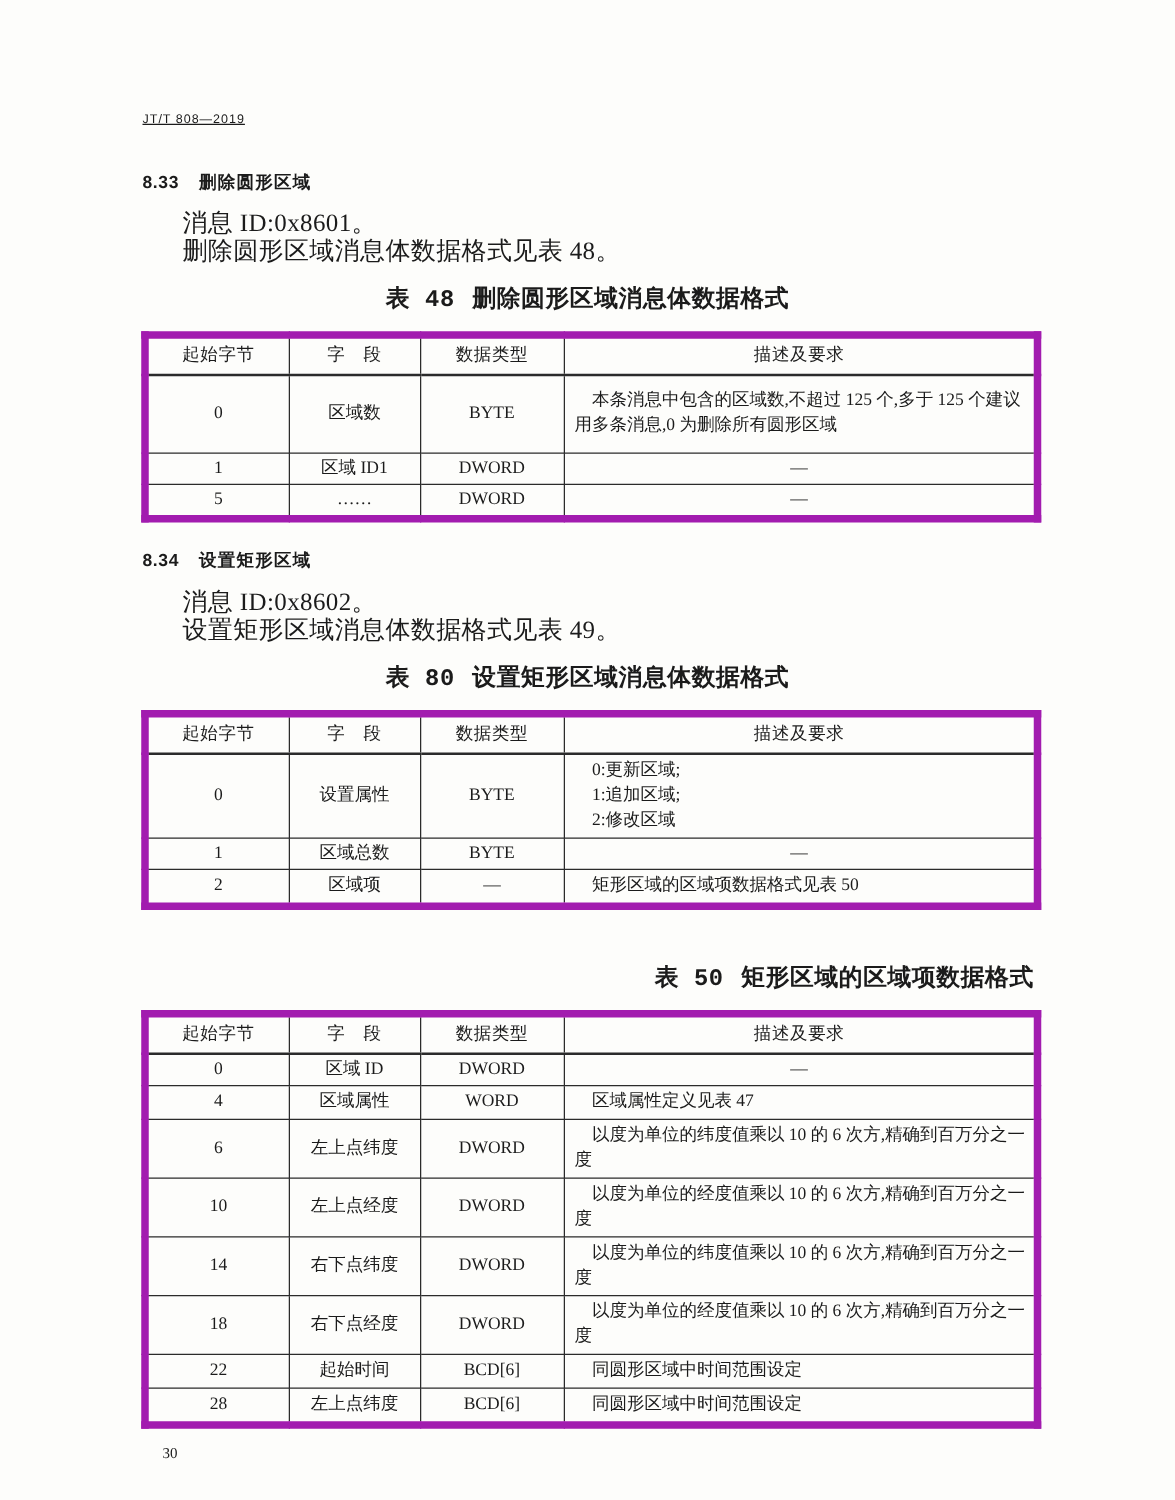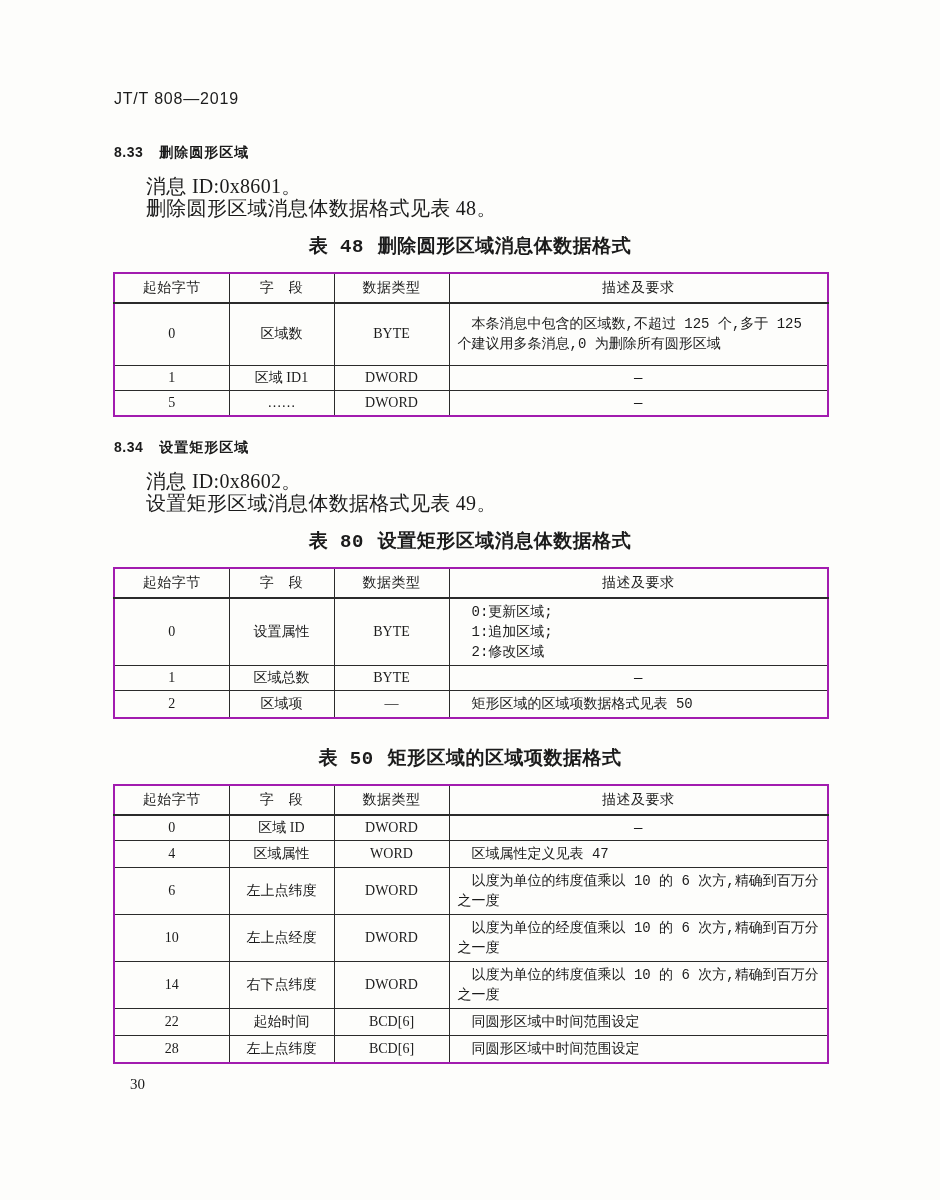--- a/index.html
+++ b/index.html
@@ -6,23 +6,24 @@
   body{
     width:940px;height:1200px;
     background:#fdfdfb;
     color:#1b1b1b;
     font-family:"Liberation Serif", serif;
     overflow:hidden;
   }
   .page{position:relative;width:940px;height:1200px;background:#fdfdfb;}
   .doc-code{
     margin:90px 0 0 114px;
-    font-size:16px;
+    font-size:10px;
     letter-spacing:.8px;
     font-family:"Liberation Sans", sans-serif;
+    text-decoration:underline;
   }
   .section-heading{
     margin:36px 0 0 114px;
     font-size:14px;
     font-weight:bold;
     font-family:"Liberation Sans", sans-serif;
     letter-spacing:1px;
   }
   .section-heading .sec-num{margin-right:16px;letter-spacing:.5px;}
   .paras{margin:13px 0 0 146px;}
@@ -30,60 +31,60 @@
   .table-caption{
     width:714px;margin:14px 0 0 113px;
     text-align:center;
     font-size:19px;font-weight:bold;
     font-family:Liberation Mono, monospace;
     letter-spacing:.5px;
   }
   .table-caption .cap-label{margin-right:14px;}
   .caption-48{margin-top:14px;}
   .caption-49{margin-top:14px;}
-  .caption-50{margin-top:26px;}
+  .caption-50{margin-top:41px;text-align:right;}
   .data-table{
     width:714px;margin:13px 0 0 113px;
     border-collapse:collapse;
     table-layout:fixed;
-    border:2px solid #a21caf;
+    border:6px solid #a21caf;
     font-size:14px;
   }
   .t48{margin-top:13px;}
   .t49{margin-top:13px;}
   .t50{margin-top:13px;}
   .mt-heading{margin-top:22px;}
   .data-table th,.data-table td{
     border:1px solid #2b2b2b;
     padding:2px 4px;
     text-align:center;
     vertical-align:middle;
     font-weight:normal;
     line-height:20px;
   }
   .data-table thead th{border-bottom-width:2px;height:24px;letter-spacing:.5px;}
   .data-table tr{height:25px;}
-  .data-table .c-desc{text-align:center;font-family:Liberation Mono, monospace;}
+  .data-table .c-desc{text-align:center;}
   .data-table .desc-para{
     text-align:left;
     text-indent:1em;
     padding:3px 5px 3px 8px;
   }
   .data-table .desc-list{
     text-align:left;
     white-space:pre-line;
     padding:3px 5px 3px calc(8px + 1em);
   }
   .t48 tr.row-0{height:62px;}
   .t49 tr.row-0{height:64px;}
   .t50 tr.row-2,.t50 tr.row-3,.t50 tr.row-4,.t50 tr.row-5{height:44px;}
   .t50 tr.row-6,.t50 tr.row-7{height:23px;}
   .page-number{
     margin:12px 0 0 130px;
-    font-size:15px;
+    font-size:12px;
   }
 </style>
 </head>
 <body>
 
 <div class="page">
 
   <div class="doc-code">JT/T 808—2019</div>
 
   <div class="section-heading">
@@ -226,20 +227,26 @@
           <td class="c-field">左上点经度</td>
           <td class="c-type">DWORD</td>
           <td class="c-desc desc-para">以度为单位的经度值乘以 10 的 6 次方,精确到百万分之一度</td>
         </tr>
         <tr class="row-4">
           <td class="c-start">14</td>
           <td class="c-field">右下点纬度</td>
           <td class="c-type">DWORD</td>
           <td class="c-desc desc-para">以度为单位的纬度值乘以 10 的 6 次方,精确到百万分之一度</td>
         </tr>
+        <tr class="row-5">
+          <td class="c-start">18</td>
+          <td class="c-field">右下点经度</td>
+          <td class="c-type">DWORD</td>
+          <td class="c-desc desc-para">以度为单位的经度值乘以 10 的 6 次方,精确到百万分之一度</td>
+        </tr>
         <tr class="row-6">
           <td class="c-start">22</td>
           <td class="c-field">起始时间</td>
           <td class="c-type">BCD[6]</td>
           <td class="c-desc desc-para">同圆形区域中时间范围设定</td>
         </tr>
         <tr class="row-7">
           <td class="c-start">28</td>
           <td class="c-field">左上点纬度</td>
           <td class="c-type">BCD[6]</td>

